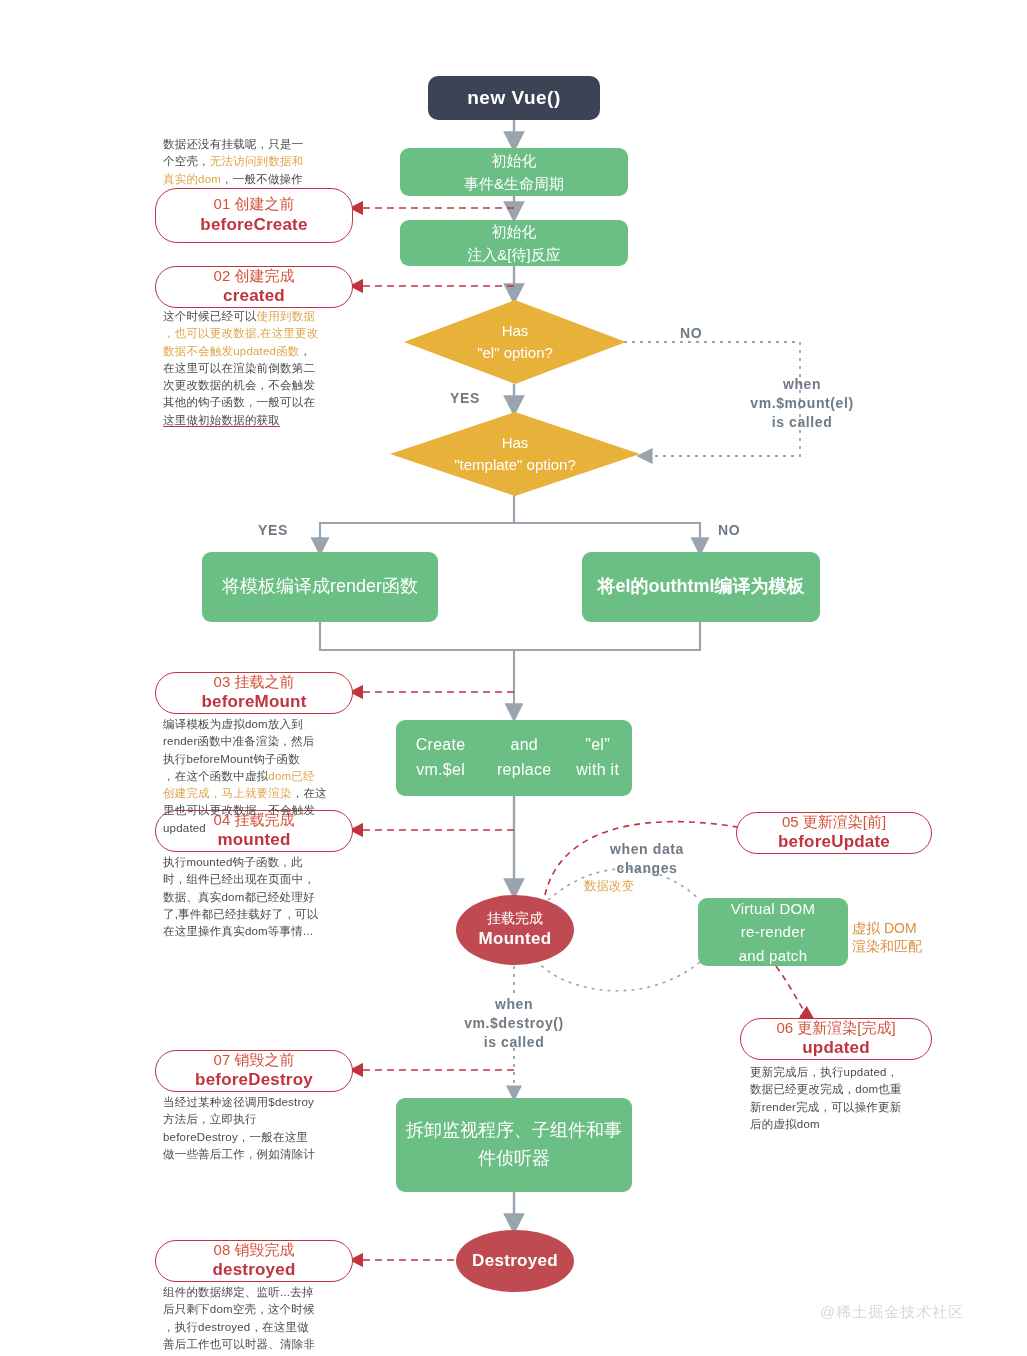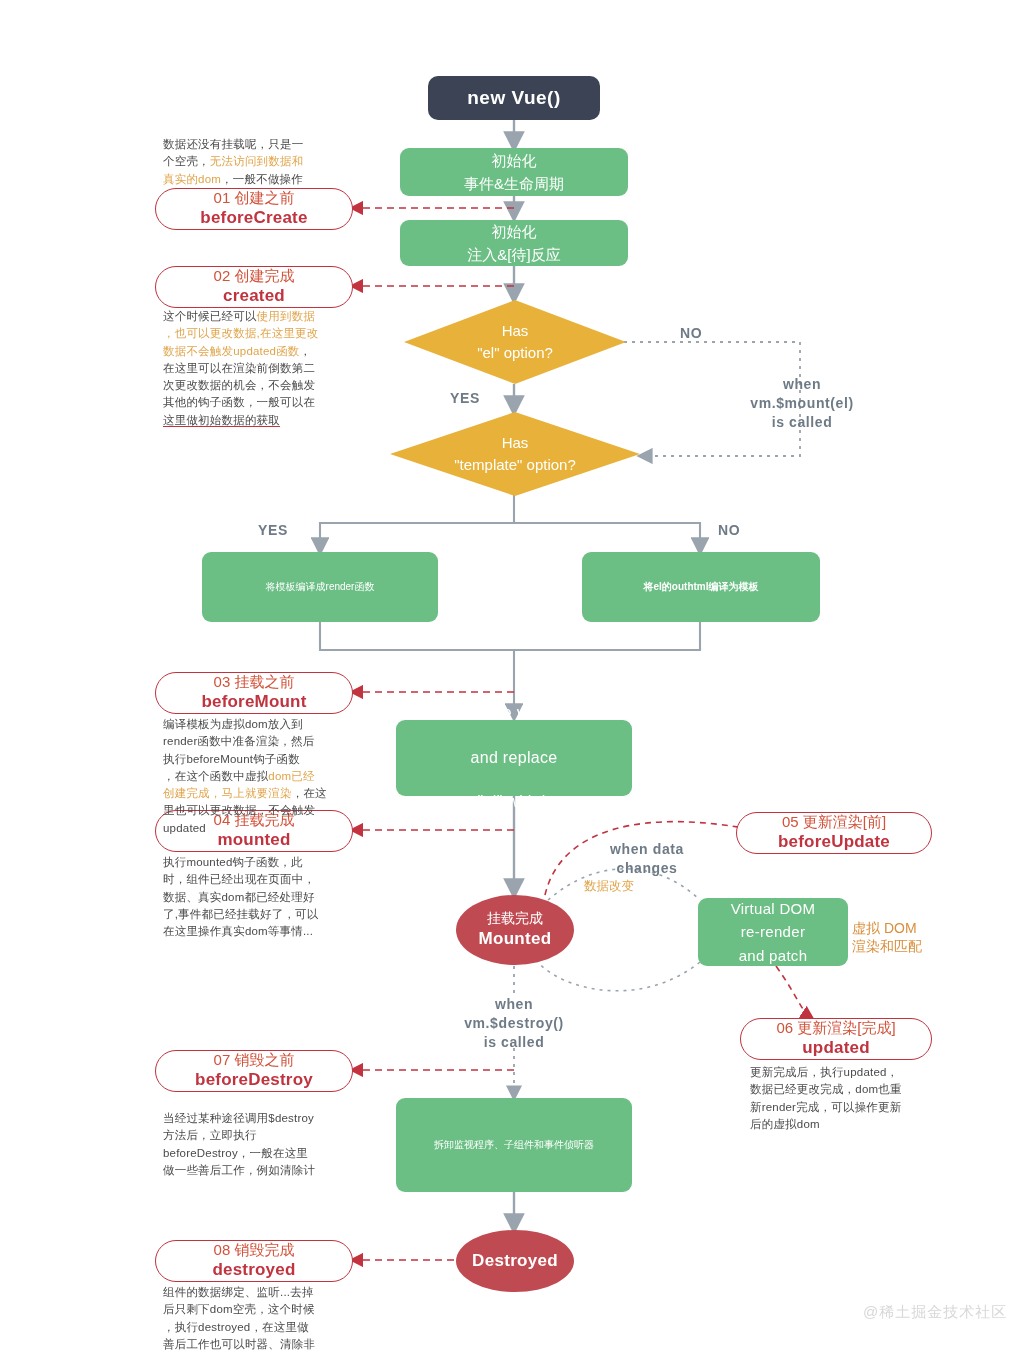--- a/index.html
+++ b/index.html
@@ -17,21 +17,21 @@
   
   .start{
     background:#3b4354;color:#ffffff;border-radius:10px;
     font-size:19px;font-weight:bold;letter-spacing:.5px;
   }
   
   .proc{
     background:#6cbf84;color:#ffffff;border-radius:9px;
     font-size:15px;line-height:1.55;padding:6px 10px;
   }
-  .proc.small{font-size:10px;}
+  .proc.small{font-size:18px;}
   .proc.en{font-size:16px;letter-spacing:.3px;}
 
   
   .diamond{position:absolute;}
   .diamond .dshape{
     position:absolute;inset:0;background:#e8b13a;
     clip-path:polygon(50% 0,100% 50%,50% 100%,0 50%);
   }
   .diamond .dtext{
     position:absolute;inset:0;display:flex;flex-direction:column;
@@ -162,21 +162,21 @@
   </div>
 
   <div class="node proc small" style="left:202px;top:552px;width:236px;height:70px;">
     <span>将模板编译成render函数</span>
   </div>
 
   <div class="node proc small" style="left:582px;top:552px;width:238px;height:70px;font-weight:bold;">
     <span>将el的outhtml编译为模板</span>
   </div>
 
-  <div class="node proc en" style="left:396px;top:720px;width:236px;height:76px;flex-direction:column;gap:20px;">
+  <div class="node proc en" style="left:396px;top:720px;width:236px;height:76px;flex-direction:row;gap:20px;">
     <span>Create vm.$el</span>
     <span>and replace</span>
     <span>"el" with it</span>
   </div>
 
   <div class="node ellipse" style="left:456px;top:895px;width:118px;height:70px;">
     <span class="cn">挂载完成</span>
     <span class="en">Mounted</span>
   </div>
 
@@ -206,21 +206,21 @@
   <div class="lbl cn" style="left:584px;top:878px;">数据改变</div>
   <div class="lbl multi" style="left:434px;top:995px;width:160px;white-space:pre-line;">when
 vm.$destroy()
 is called</div>
 
   <div class="sidecap" style="left:852px;top:912px;width:92px;margin-top:7px;">
     <div>虚拟 DOM</div>
     <div>渲染和匹配</div>
   </div>
 
-  <div class="hook" style="left:155px;top:188px;width:198px;height:42px;">
+  <div class="hook" style="left:155px;top:188px;width:198px;height:55px;">
     <span class="h-cn">
       <span>01</span>&nbsp;<span>创建之前</span>
     </span>
     <span class="h-en">beforeCreate</span>
   </div>
 
   <div class="hook" style="left:155px;top:266px;width:198px;height:42px;">
     <span class="h-cn">
       <span>02</span>&nbsp;<span>创建完成</span>
     </span>
@@ -304,29 +304,29 @@
   </div>
 
 
   <div class="note" style="left:750px;top:1064px;width:184px;">
     <span>更新完成后，执行updated，</span><br>
     <span>数据已经更改完成，dom也重</span><br>
     <span>新render完成，可以操作更新</span><br>
     <span>后的虚拟dom</span>
   </div>
 
-  <div class="note" style="left:163px;top:1094px;width:184px;margin-top:16px;">
+  <div class="note" style="left:163px;top:1094px;width:184px;">
     <span>当经过某种途径调用$destroy</span><br>
     <span>方法后，立即执行</span><br>
     <span>beforeDestroy，一般在这里</span><br>
     <span>做一些善后工作，例如清除计</span>
   </div>
 
   <div class="note" style="left:163px;top:1284px;width:184px;">
     <span>组件的数据绑定、监听...去掉</span><br>
     <span>后只剩下dom空壳，这个时候</span><br>
     <span>，执行destroyed，在这里做</span><br>
     <span>善后工作也可以时器、清除非</span>
   </div>
 
-  <div class="watermark" style="left:863px;top:1303px;">@稀土掘金技术社区</div>
+  <div class="watermark" style="left:820px;top:1303px;">@稀土掘金技术社区</div>
 
 </div>
 
 </body></html>

